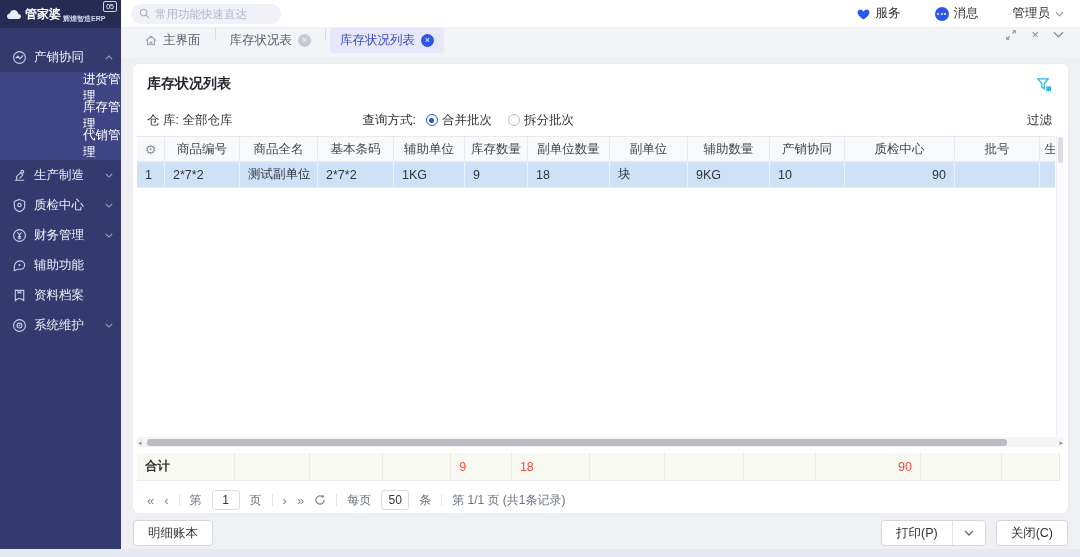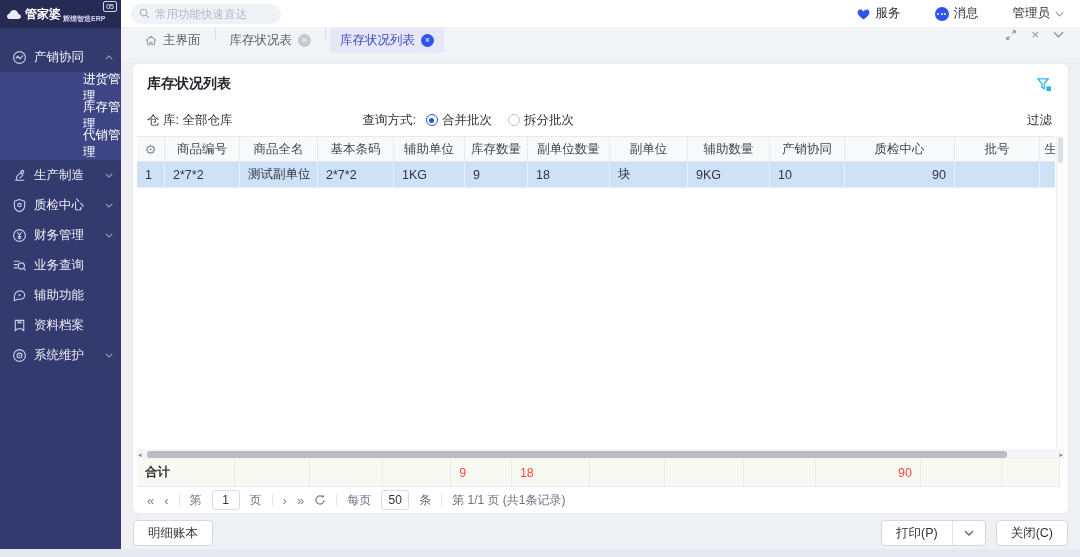--- a/index.html
+++ b/index.html
@@ -78,21 +78,21 @@
   .vscroll { position:absolute; right:0; top:0; bottom:0; width:8px; background:#fbfbfd; border-left:1px solid #f0f0f3; }
   .vscroll .vthumb { position:absolute; top:1px; left:1px; width:5px; height:26px; border-radius:3px; background:#dcdee4; }
 
   
   .hscroll { height:10px; margin:0 4px; background:#f4f4f6; position:relative; flex:0 0 auto; }
   .hthumb { position:absolute; left:10px; top:1.5px; height:7px; width:860px; background:#b9bcc2; border-radius:3px; }
   .harrow { position:absolute; top:2px; font-size:7px; color:#8a8f98; }
   .harrow.left { left:1px; } .harrow.right { right:1px; }
 
   
-  .totals { height:28px; display:flex; margin:0 4px; background:#f9f9f4; border-bottom:1px solid #e9e9ee; flex:0 0 auto; overflow:hidden; width:923px; }
+  .totals { height:28px; display:flex; margin:6px 4px; background:#f9f9f4; border-bottom:1px solid #e9e9ee; flex:0 0 auto; overflow:hidden; width:923px; }
   .totals .cell { display:flex; align-items:center; padding:0 8px; border-right:1px solid #ebebe3; height:100%; white-space:nowrap; }
   .totals .label { font-weight:bold; color:#333; width:103px; }
   .totals .red { color:#f5483b; }
 
   
   .pager { height:26px; display:flex; align-items:center; padding:0 14px; gap:10px; color:#7d8694; font-size:12px; flex:0 0 auto; }
   .pager .pg-btn { cursor:pointer; color:#7d8694; font-size:13px; display:flex; align-items:center; }
   .pager .sep { width:1px; height:12px; background:#e3e5ea; }
   .pg-input { width:28px; height:20px; border:1px solid #d8dce3; border-radius:3px; text-align:center; font-size:12px; color:#333; outline:none; background:#fff; font-family:inherit; }
   .pg-text { color:#6b7280; }
@@ -200,28 +200,20 @@
       </div>
       <div class="side-item">
         <svg width="15" height="15" viewBox="0 0 16 16">
             <circle cx="8" cy="8" r="6.3" fill="none" stroke="#c9cee8" stroke-width="1.2"></circle>
             <path d="M5.8 4.5L8 7.5l2.2-3M8 7.5V12M6.2 9h3.6M6.2 10.8h3.6" fill="none" stroke="#c9cee8" stroke-width="1.1"></path>
           </svg>
         <span class="lbl">财务管理</span>
         <svg class="chev" width="8" height="5" viewBox="0 0 10 6">
             <polyline points="1,1 5,5 9,1" fill="none" stroke="#9ea6cd" stroke-width="1.3"></polyline>
           </svg>
-      </div>
-      <div class="side-item">
-        <svg width="15" height="15" viewBox="0 0 16 16">
-            <path d="M2 3.5h6M2 7h4M2 10.5h4" stroke="#c9cee8" stroke-width="1.2"></path>
-            <circle cx="10" cy="8.5" r="3.3" fill="none" stroke="#c9cee8" stroke-width="1.2"></circle>
-            <line x1="12.4" y1="11" x2="14.5" y2="13.2" stroke="#c9cee8" stroke-width="1.2"></line>
-          </svg>
-        <span class="lbl">业务查询</span>
       </div>
       <div class="side-item">
         <svg width="15" height="15" viewBox="0 0 16 16">
             <path d="M2.5 9.5C2.5 5.9 5 3 8.5 3c2.8 0 5 2 5 4.5S11.6 12 9 12H6l-3.5 1.5z" fill="none" stroke="#c9cee8" stroke-width="1.2"></path>
             <circle cx="8" cy="7.5" r="1.1" fill="#c9cee8"></circle>
           </svg>
         <span class="lbl">辅助功能</span>
       </div>
       <div class="side-item">
         <svg width="15" height="15" viewBox="0 0 16 16">

